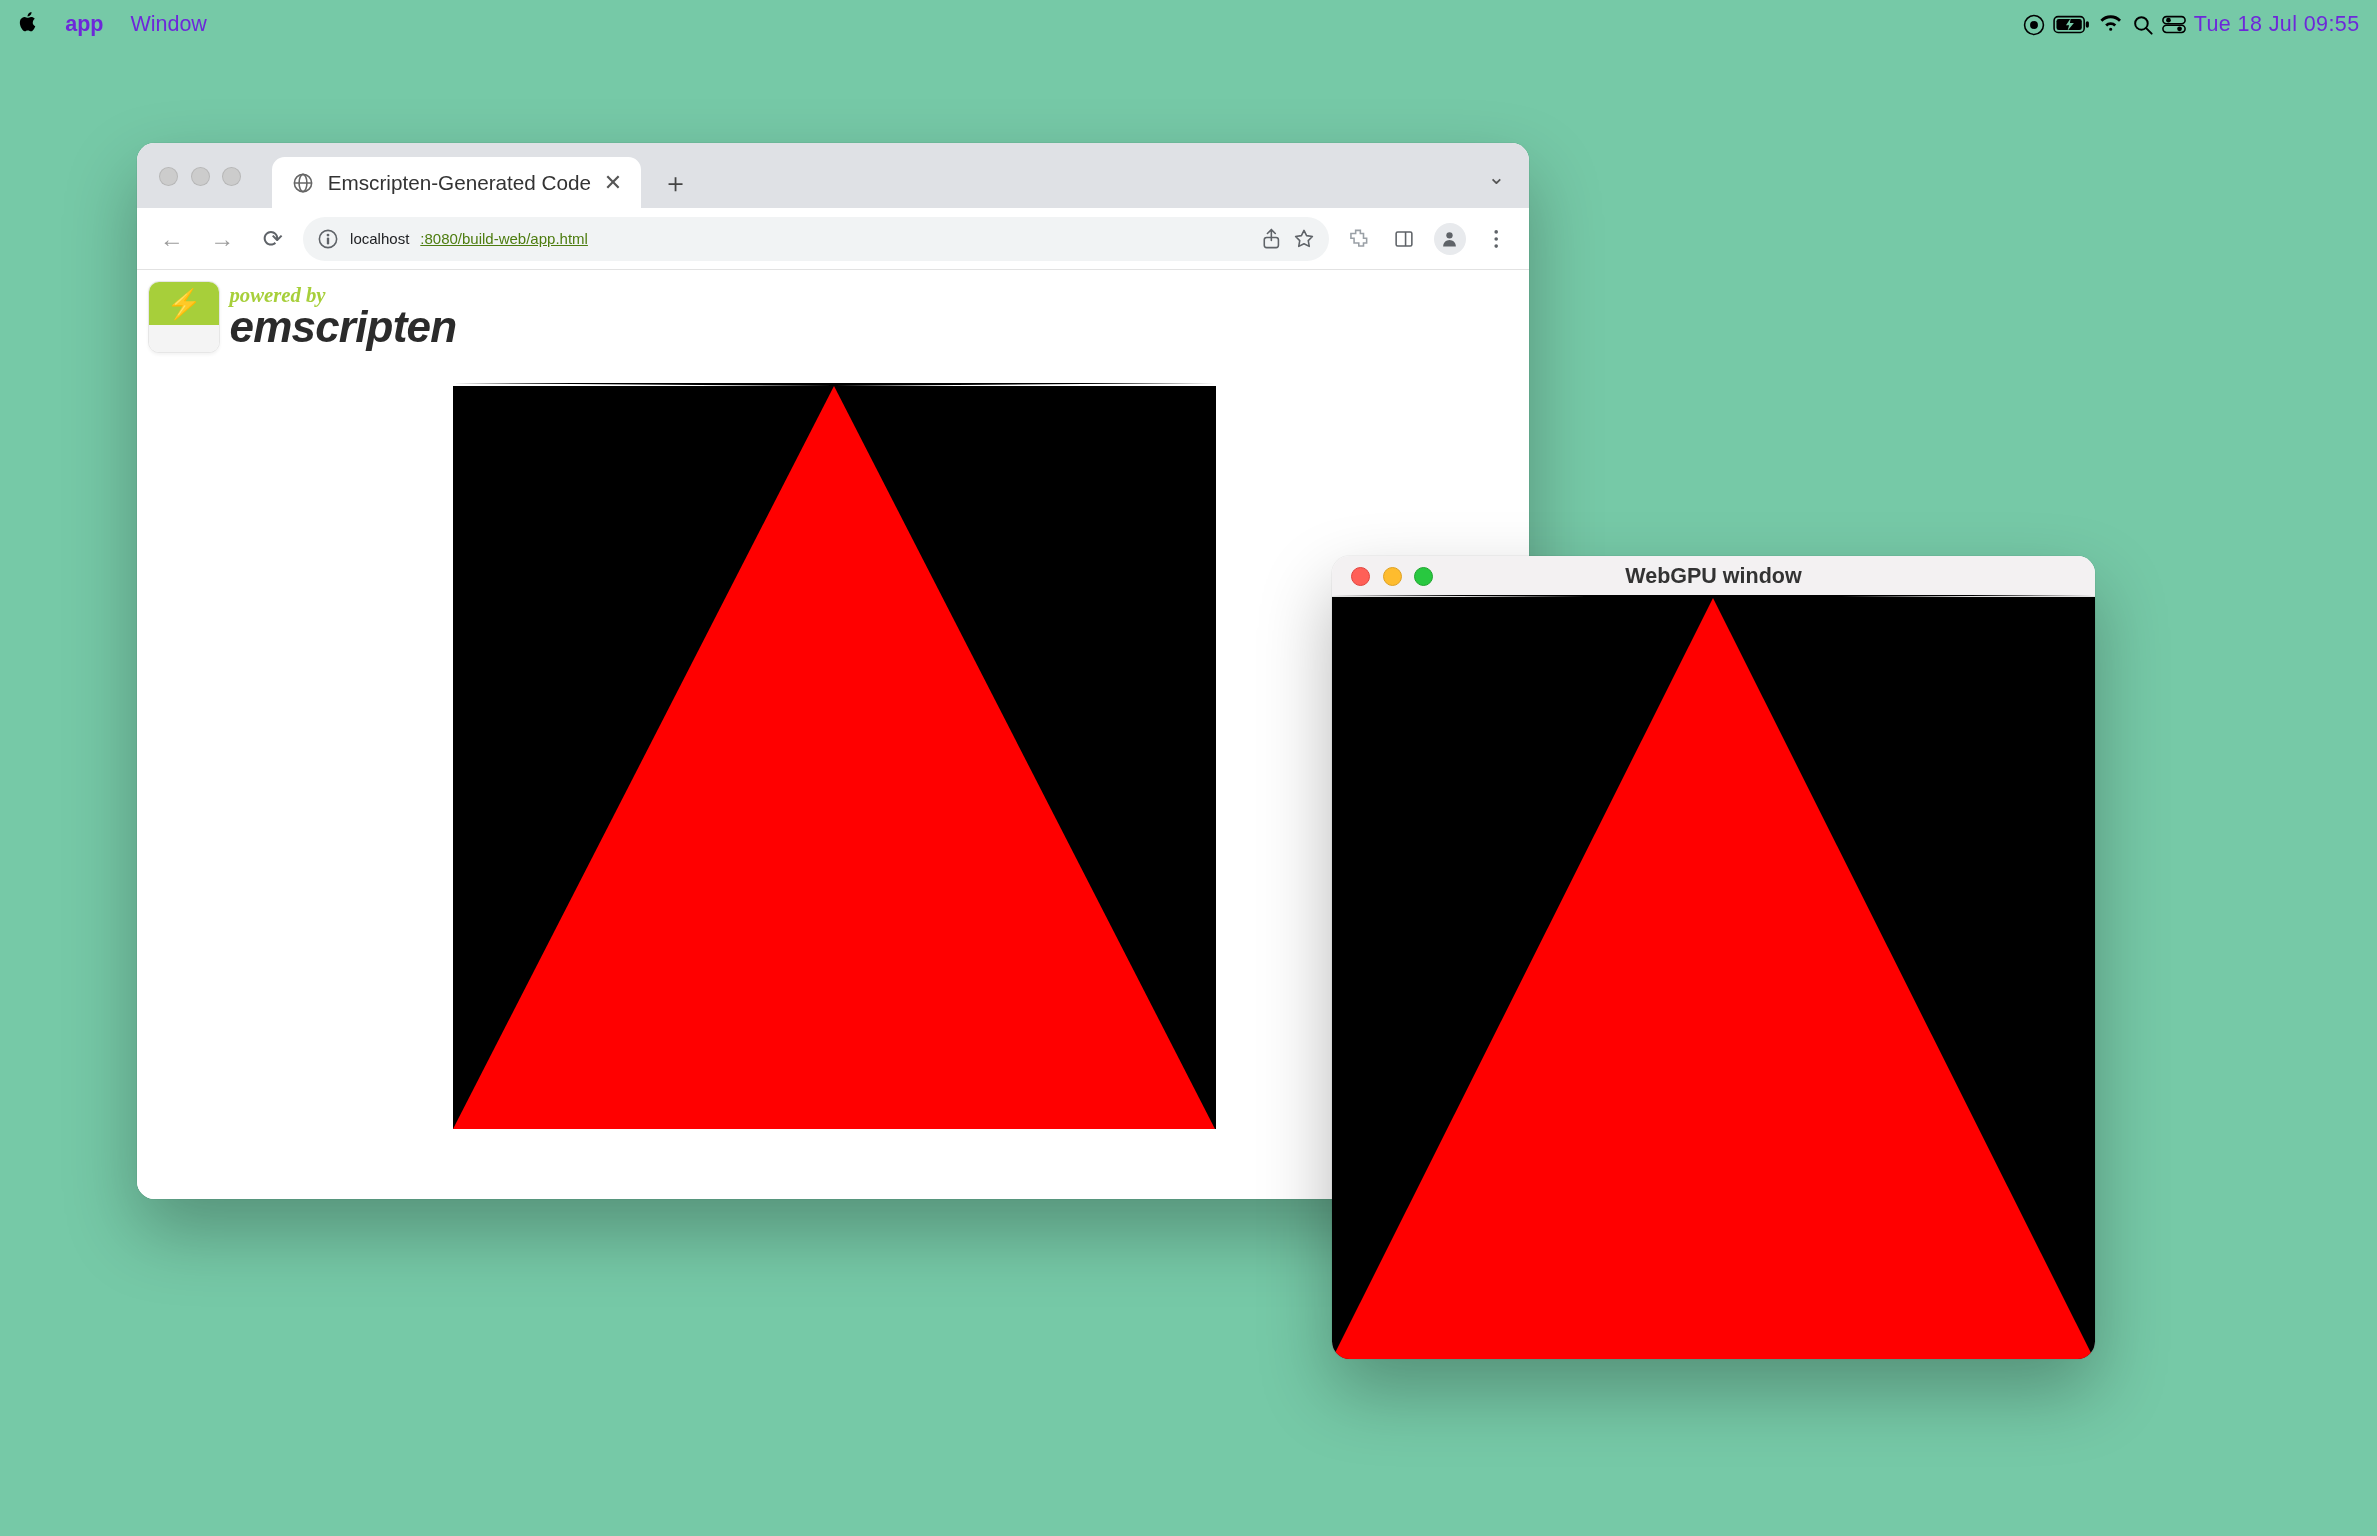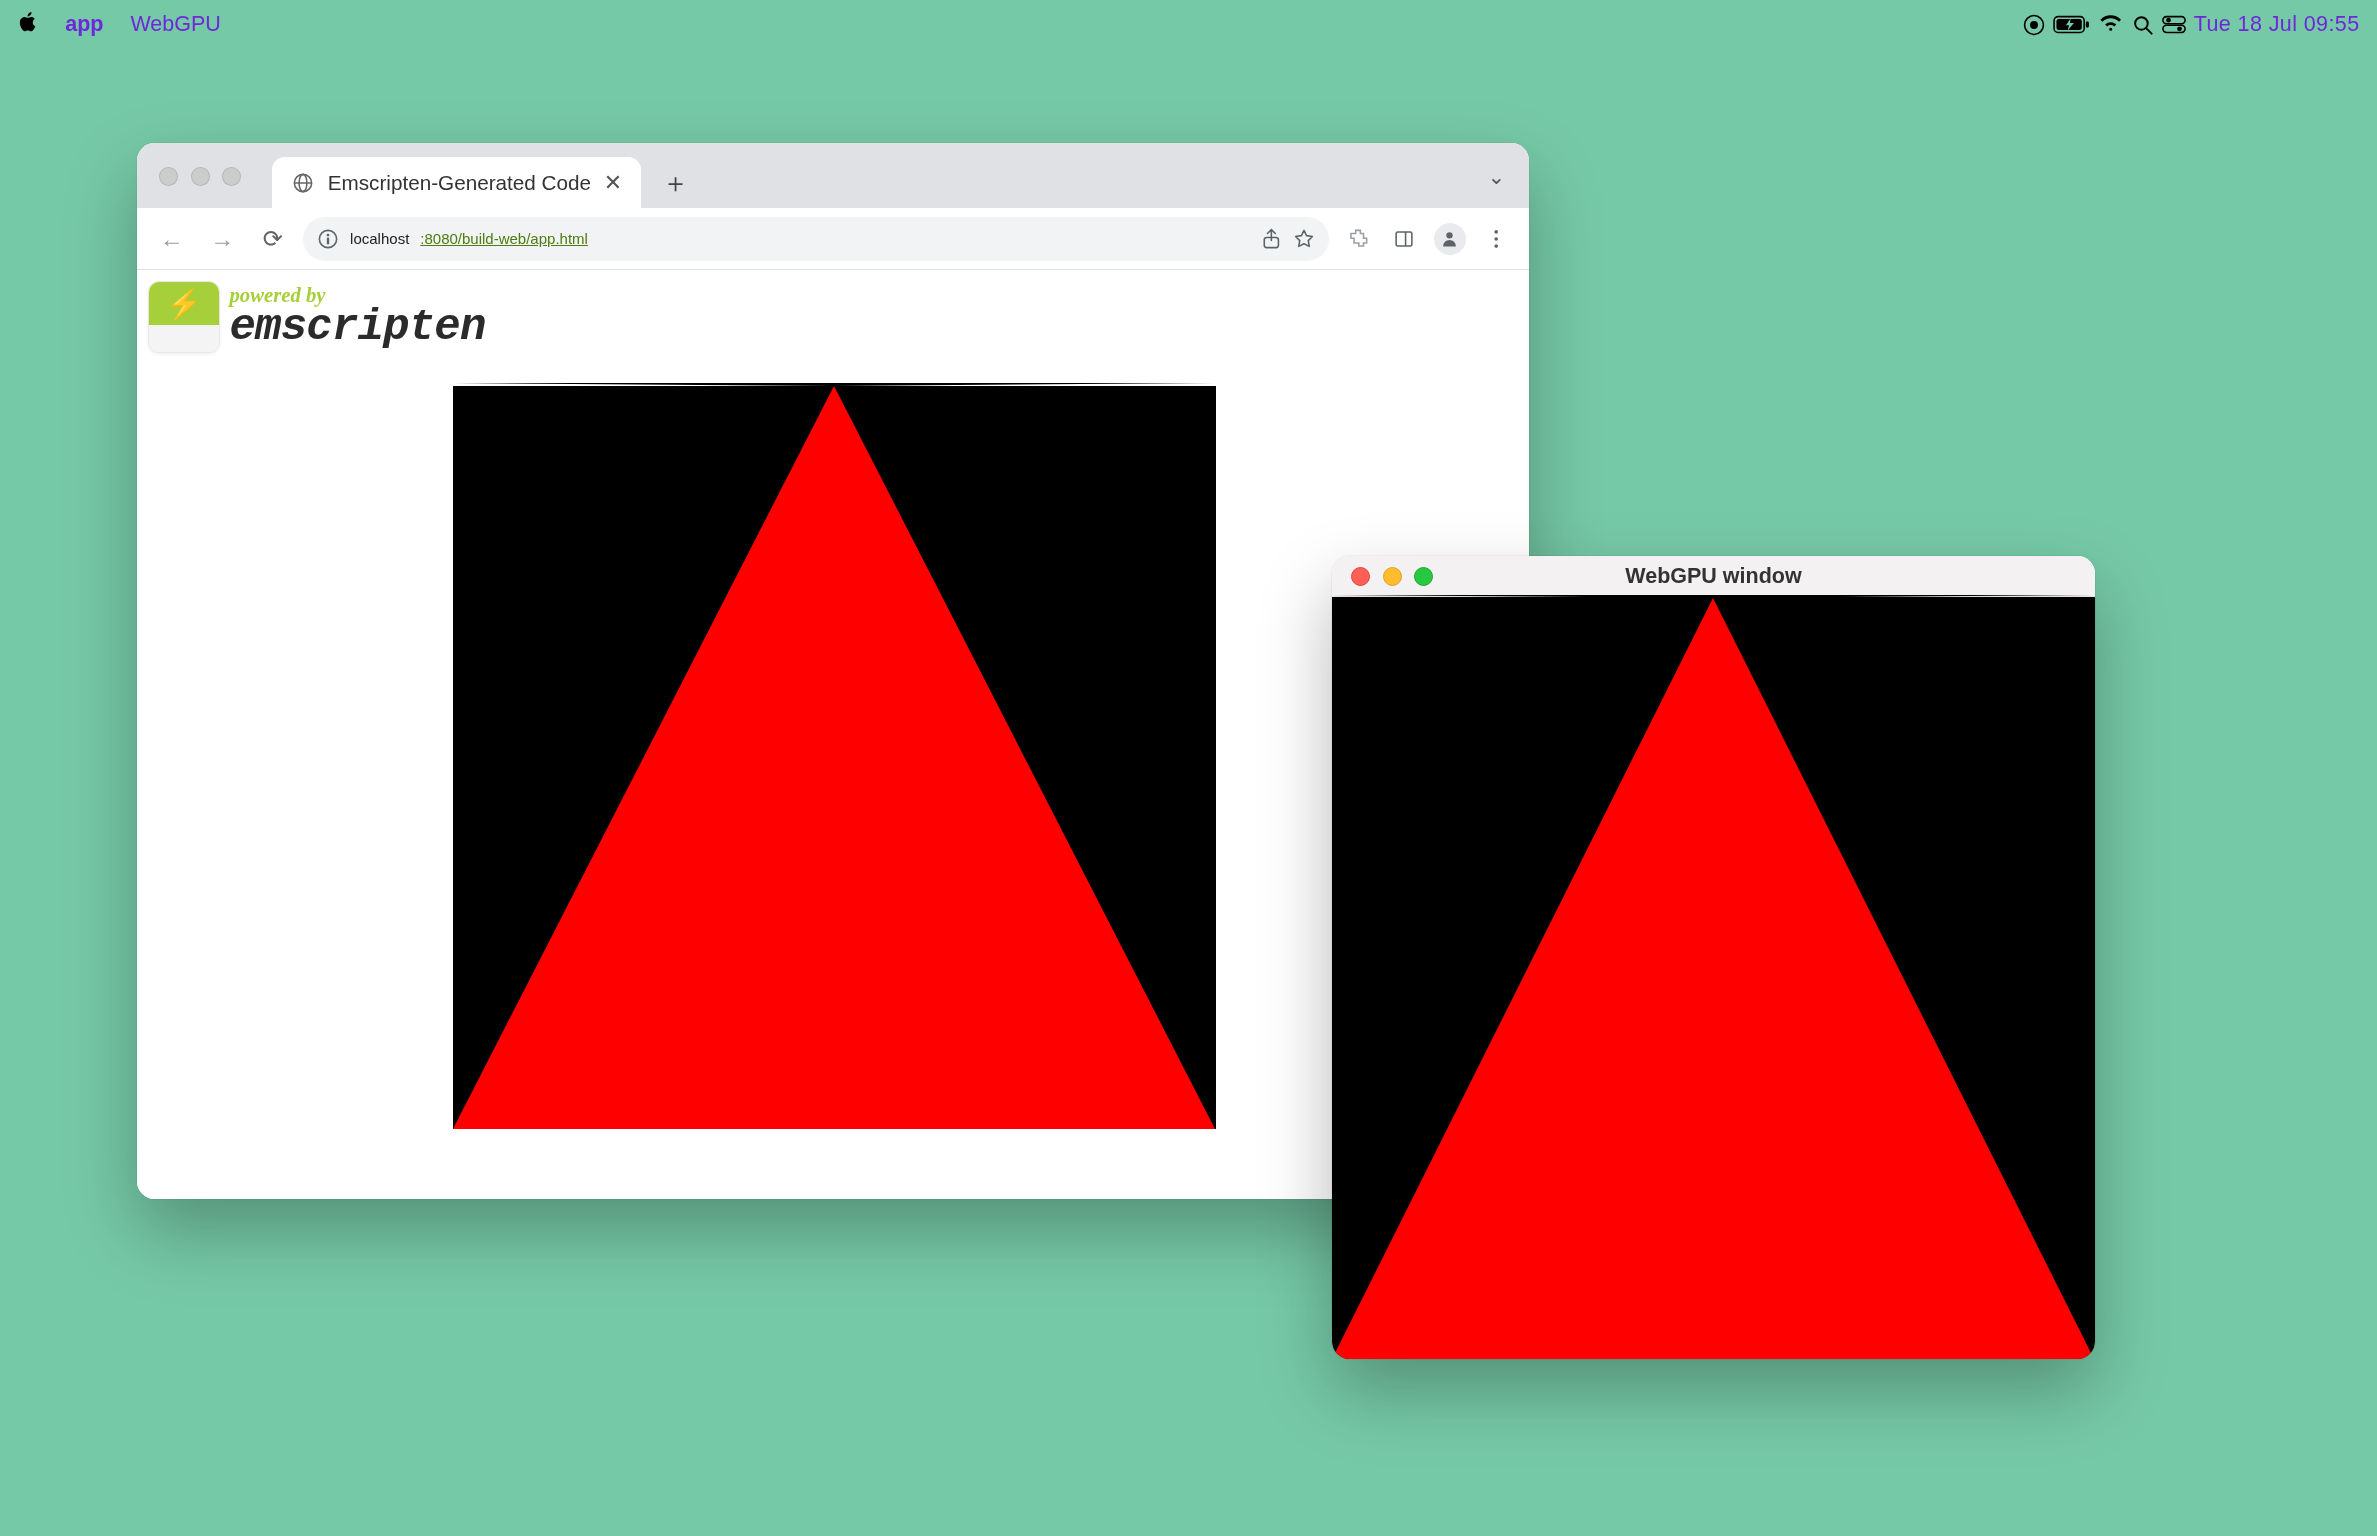--- a/index.html
+++ b/index.html
@@ -176,21 +176,21 @@
   }
   .emscripten-text { display:flex; flex-direction:column; line-height:1; }
   .emscripten-text .pb {
     font-family: Georgia, 'Times New Roman', serif;
     font-style: italic;
     font-weight: 700;
     font-size: 20.7px;
     color: #a7cf3a;
   }
   .emscripten-text .em {
-    font-family: Liberation Mono, monospace;
+    font-family: Liberation Sans, sans-serif;
     font-style: italic;
     font-weight: 900;
     font-size: 44px;
     color: #2b2b2b;
     letter-spacing: -0.8px;
   }
 
   .canvas-black {
     position: absolute;
     background: #000;
@@ -258,21 +258,21 @@
 <body>
 
 <div class="menubar">
   <div class="menubar-left">
     <span>
       <svg width="20.7" height="22" viewBox="0 0 26 28">
           <path fill="#000" d="M18.6 14.8c0-3.2 2.6-4.7 2.7-4.8-1.5-2.1-3.7-2.4-4.5-2.4-1.9-.2-3.7 1.1-4.6 1.1-.9 0-2.4-1.1-4-1.1-2 0-3.9 1.2-5 3-2.1 3.7-.5 9.1 1.5 12.1 1 1.5 2.2 3.1 3.8 3.1 1.5-.1 2.1-1 4-1 1.9 0 2.4 1 4 1 1.7 0 2.7-1.5 3.7-3 .8-1.1 1.3-2.3 1.6-3.6-1.8-.7-3.2-2.4-3.2-4.4zM15.7 5.2c.9-1.1 1.5-2.5 1.3-4-1.3.1-2.8.9-3.7 1.9-.8 1-1.5 2.5-1.3 3.9 1.4.1 2.8-.7 3.7-1.8z"></path>
         </svg>
     </span>
     <span class="bold">app</span>
-    <span>WebGPU</span>
+    <span>Window</span>
   </div>
   <div class="menubar-right">
     <span>
       <svg width="22" height="22" viewBox="0 0 28 28">
           <circle cx="14" cy="14" r="12" fill="none" stroke="#000" stroke-width="2"></circle>
           <circle cx="14" cy="14" r="5" fill="#000"></circle>
         </svg>
     </span>
     <span>
       <svg width="37" height="19" viewBox="0 0 46 24">

